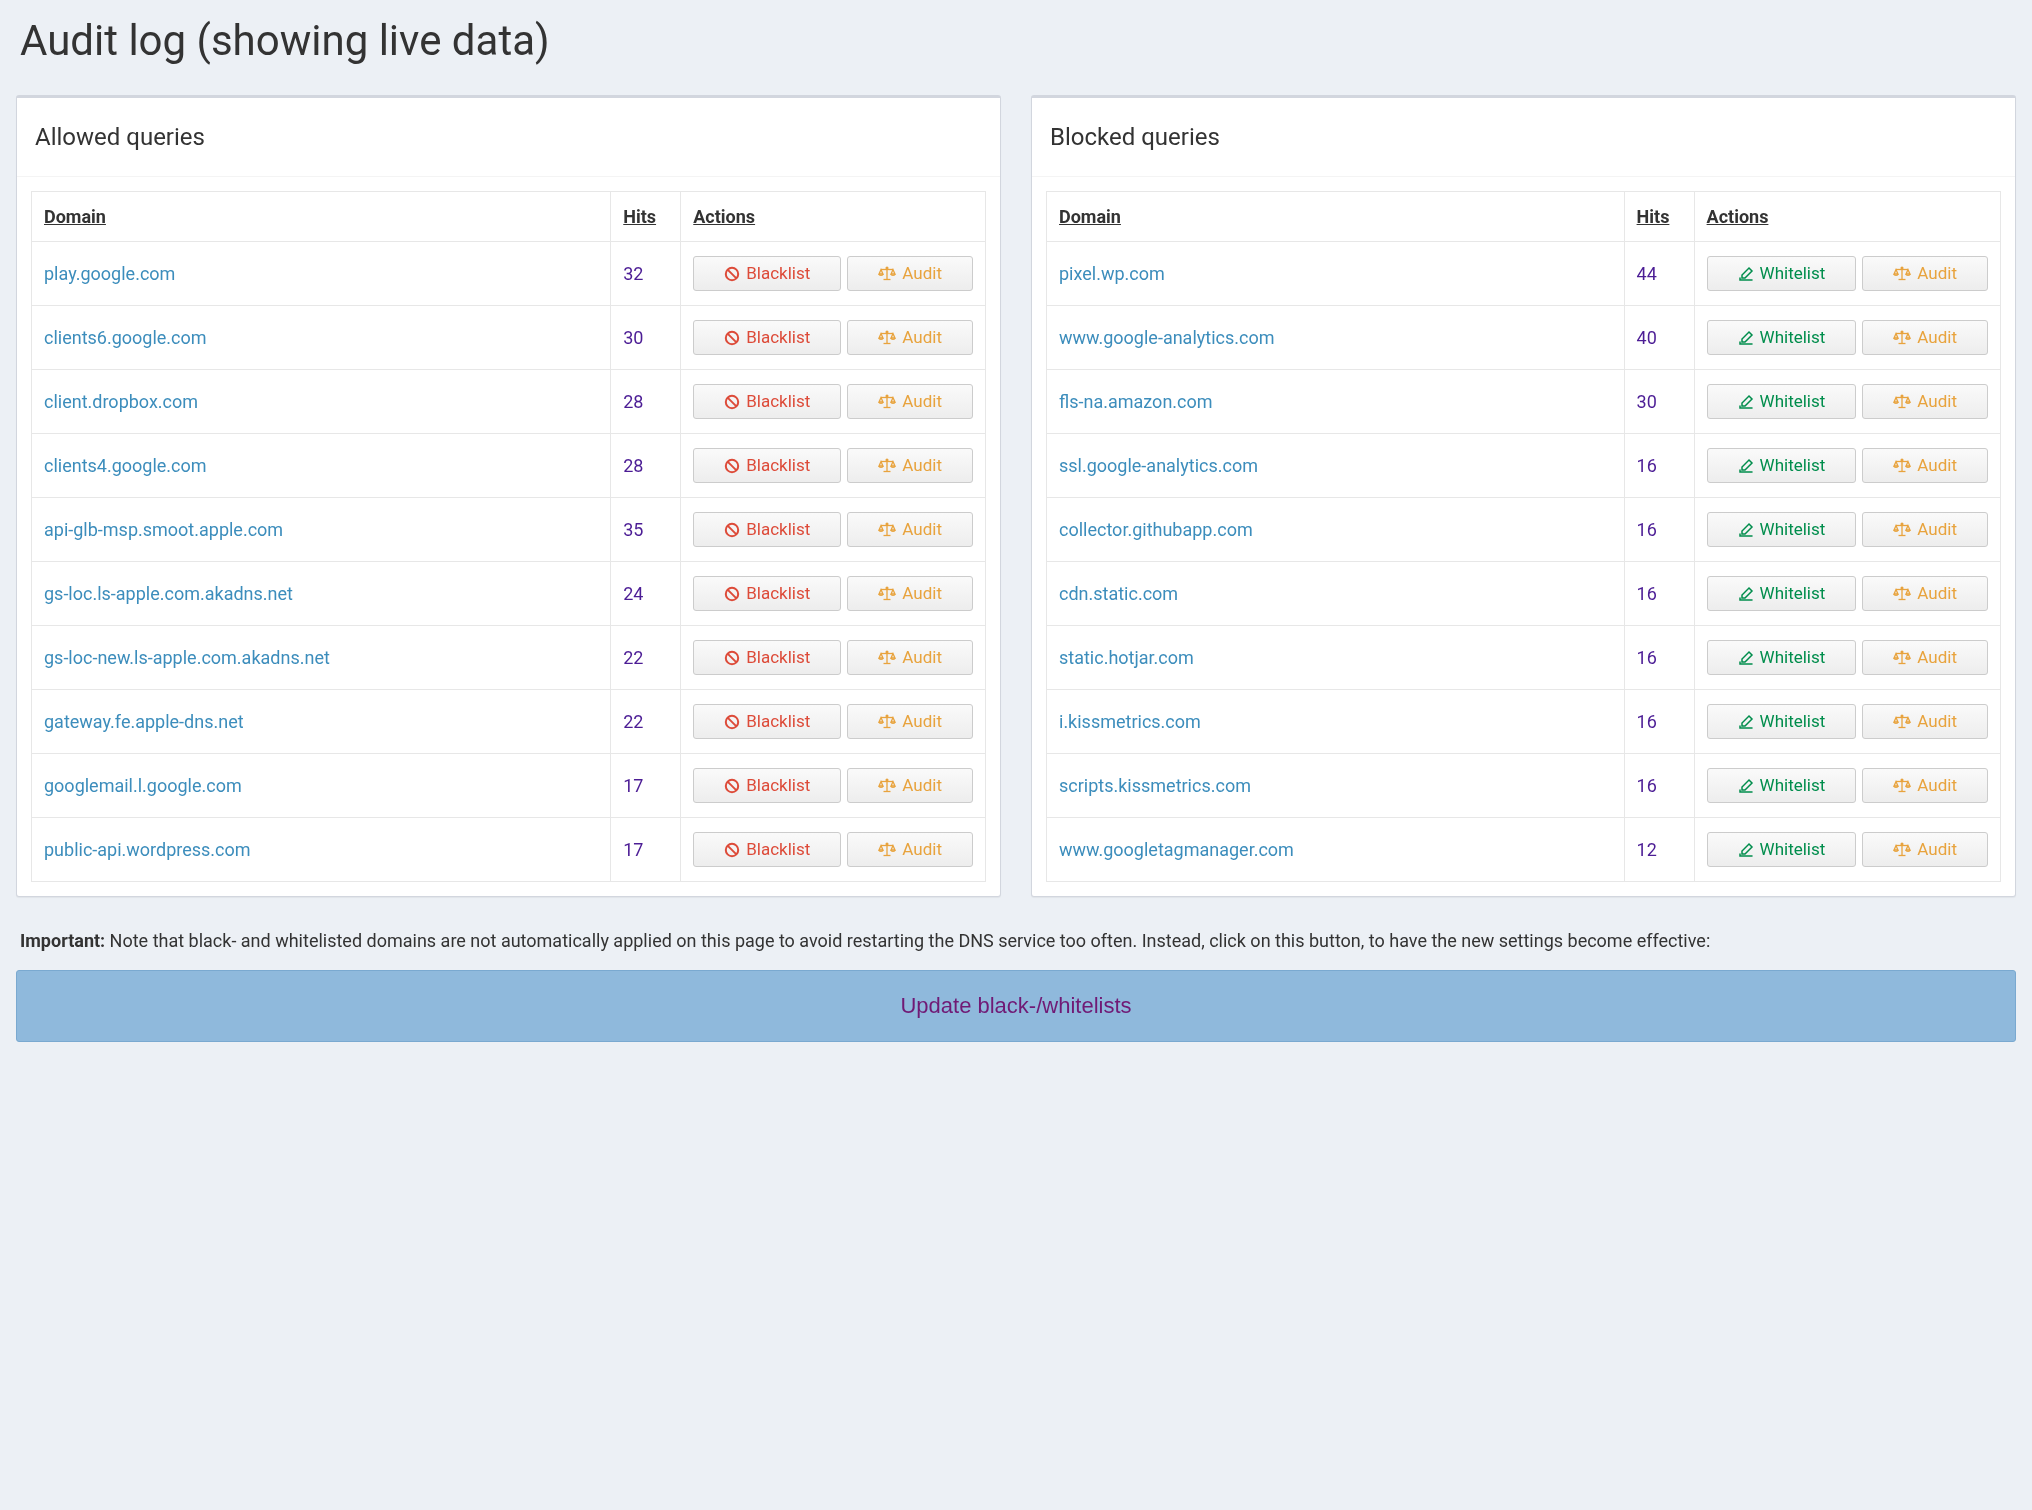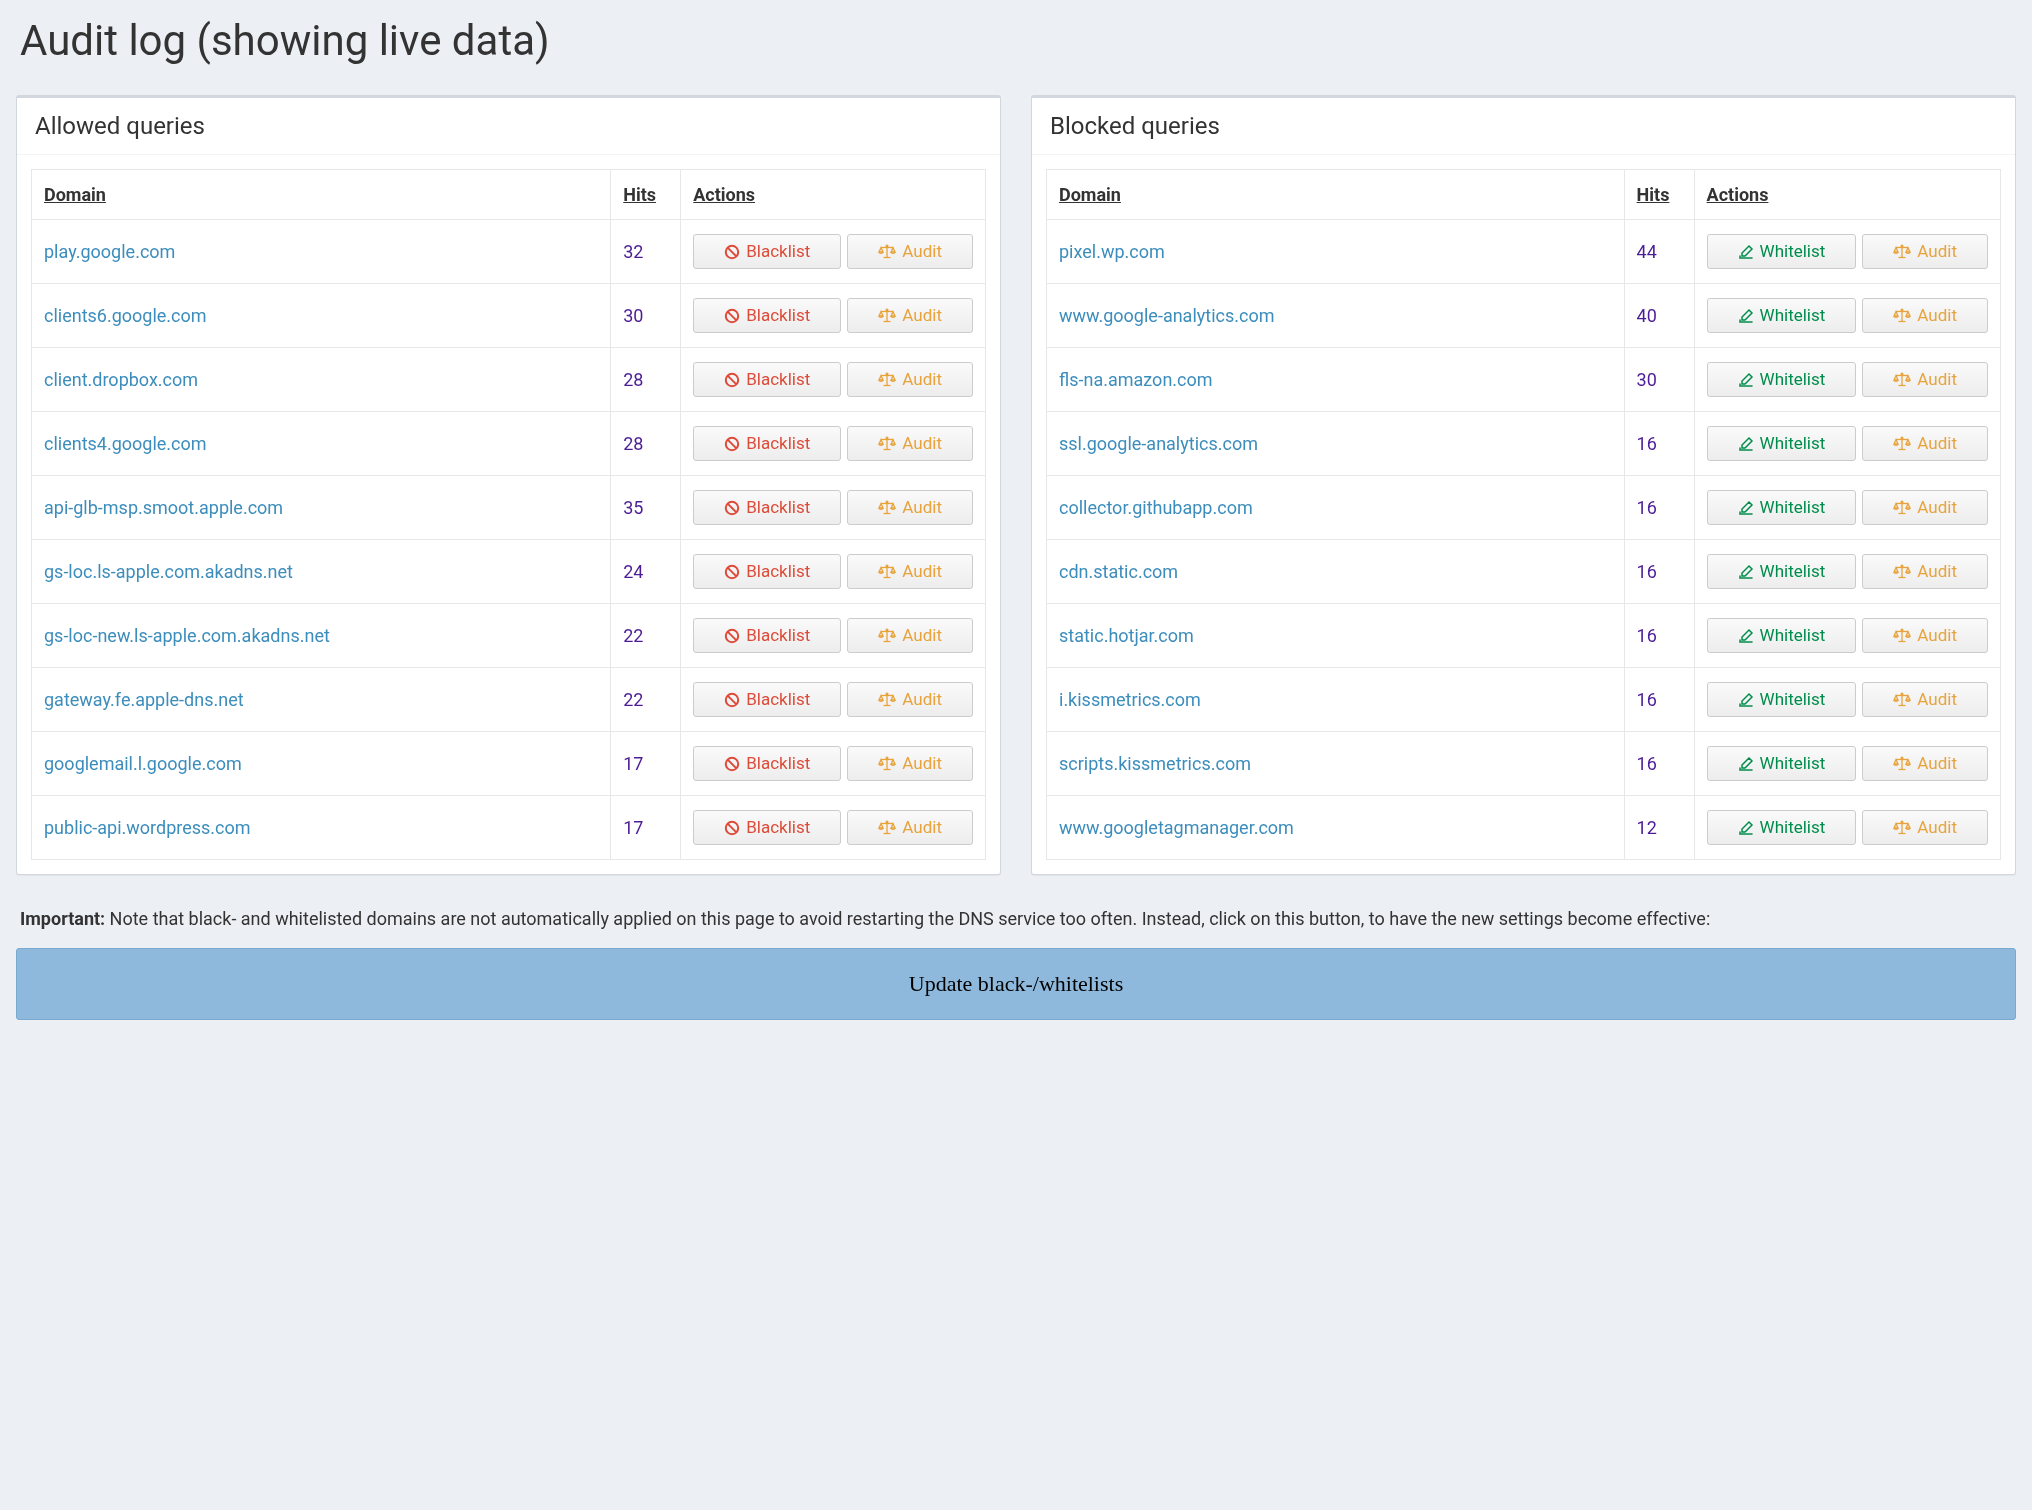--- a/index.html
+++ b/index.html
@@ -27,21 +27,21 @@
     }
     .panel {
       flex: 1;
       background: #fff;
       border: 1px solid #d2d6de;
       border-top: 3px solid #d2d6de;
       border-radius: 3px;
       box-shadow: 0 1px 1px rgba(0,0,0,0.05);
     }
     .panel-header {
-      padding: 14px 18px;
+      padding: 25px 18px;
       font-size: 24px;
       font-weight: 400;
       color: #333;
       border-bottom: 1px solid #f4f4f4;
     }
     .panel-body {
       padding: 14px;
     }
     table {
       width: 100%;
@@ -111,27 +111,27 @@
       padding: 0 4px;
     }
     .note strong {
       font-weight: 700;
     }
     .btn-update {
       display: block;
       width: 100%;
       padding: 22px;
       background: #8fb9dc;
-      color: #000000;
+      color: #701a75;
       border: 1px solid #7aa9d0;
       border-radius: 3px;
       font-size: 22px;
       cursor: pointer;
       text-align: center;
-      font-family: Liberation Serif, serif;
+      font-family: Liberation Sans, sans-serif;
     }
   </style>
 </head>
 <body>
 
 <h1>Audit log (showing live data)</h1>
 
 <div class="panels">
 
   <div class="panel">

